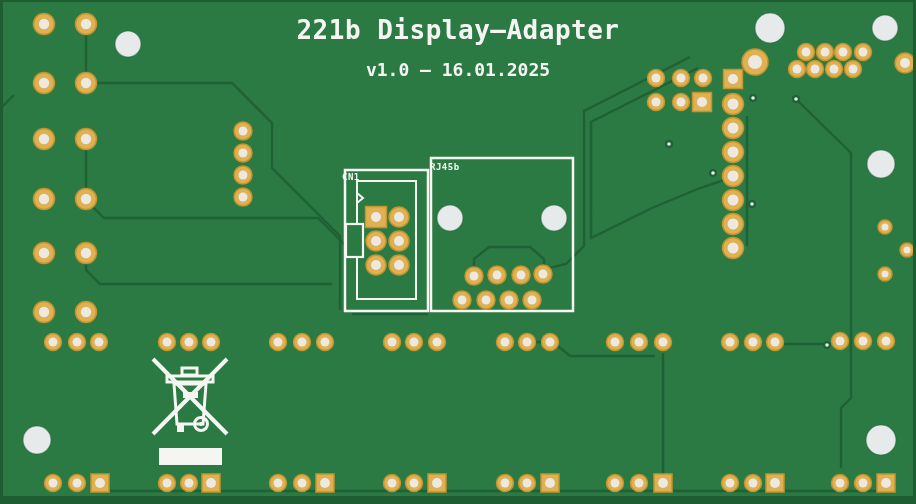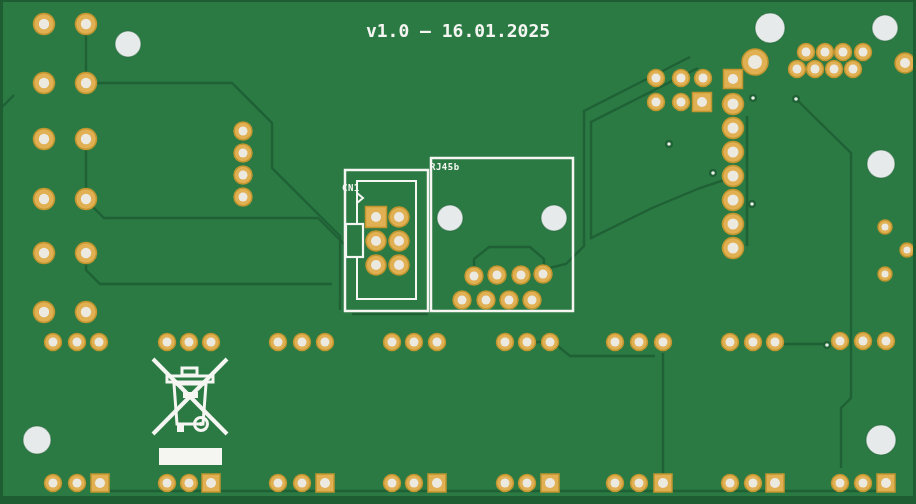--- a/index.html
+++ b/index.html
@@ -3,21 +3,21 @@
 <meta charset="utf-8">
 <style>
   html,body{margin:0;padding:0;background:#222;}
   #pcb{position:relative;width:916px;height:504px;overflow:hidden;
        font-family:"DejaVu Sans Mono","Liberation Mono",monospace;
        background:#2b7a44;}
   #board-svg{position:absolute;left:0;top:0;}
   .silk-text{position:absolute;color:#f5f6f2;font-weight:bold;white-space:pre;}
   #title-block{position:absolute;top:15px;left:0;width:916px;text-align:center;}
   .title-line1,.title-line2{font-size:26px;line-height:30px;letter-spacing:0.5px;}
-  .title-line3{font-size:18px;line-height:20px;margin-top:6px;letter-spacing:0px;}
+  .title-line3{font-size:18px;line-height:20px;margin-top:15px;letter-spacing:0px;}
   .ref-label{font-size:9px;letter-spacing:0.5px;margin-top:21px;}
 </style>
 </head>
 <body>
 
 <div id="pcb">
 
   <svg id="board-svg" width="916" height="504" viewBox="0 0 916 504">
 
     <rect id="mask-rect" x="0" y="0" width="916" height="504" fill="#2b7a44"></rect>
@@ -307,18 +307,19 @@
 
     <g id="edge-layer">
       <rect x="0" y="0" width="3" height="504" fill="#1e5c31"></rect>
       <rect x="913" y="0" width="3" height="504" fill="#1e5c31"></rect>
       <rect x="0" y="496" width="916" height="8" fill="#1e5c31"></rect>
       <rect x="0" y="0" width="916" height="2" fill="#1e5c31"></rect>
     </g>
   </svg>
 
   <div id="title-block">
+    <div class="silk-text title-line1" style="position:static">221b Display—Adapter</div>
     <div class="silk-text title-line3" style="position:static">v1.0 — 16.01.2025</div>
   </div>
 
-  <div class="silk-text ref-label" style="left:342px;top:162px;">CN1</div>
+  <div class="silk-text ref-label" style="left:342px;top:151px;">CN1</div>
   <div class="silk-text ref-label" style="left:430px;top:141px;">RJ45b</div>
 </div>
 
 </body></html>

